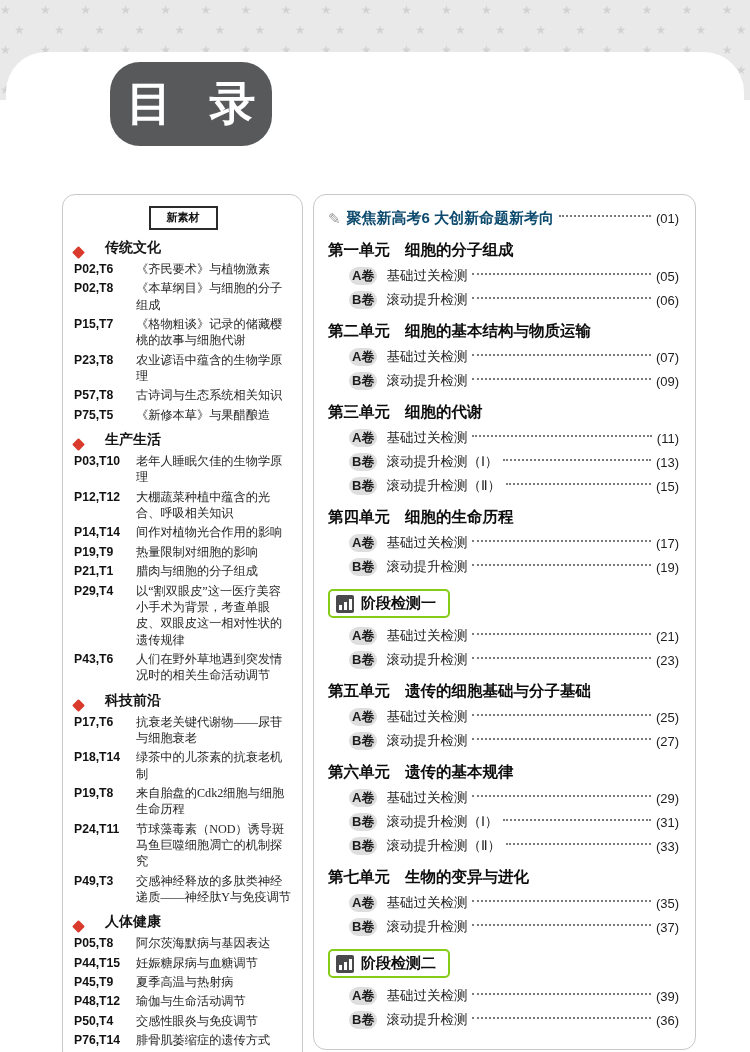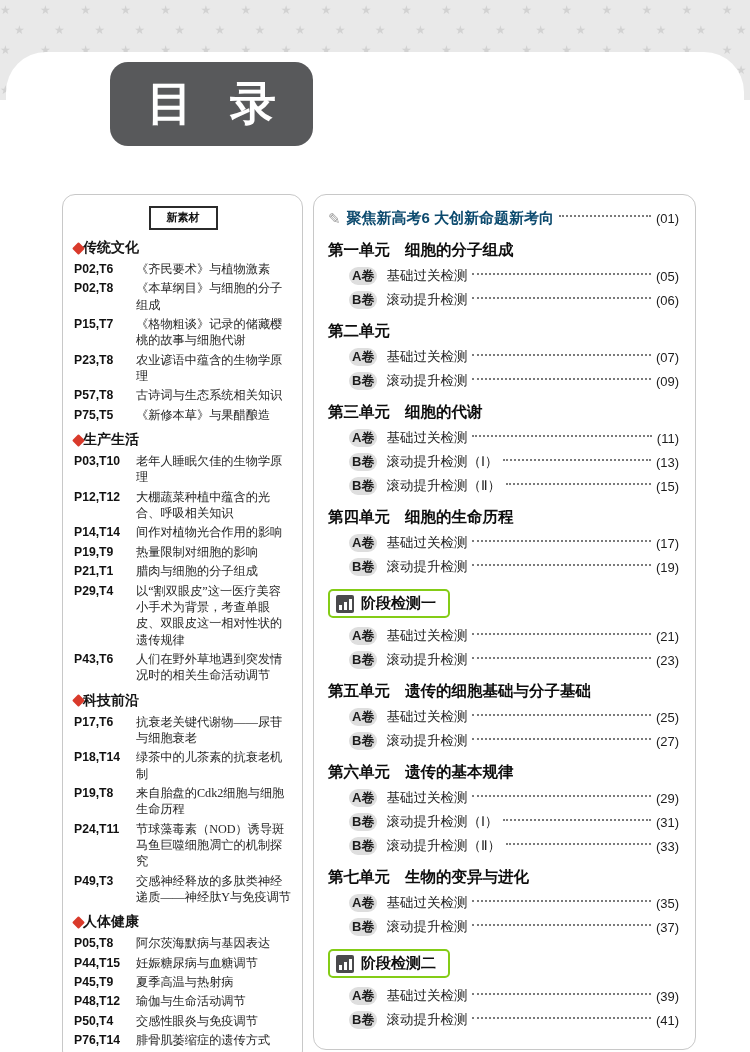--- a/index.html
+++ b/index.html
@@ -12,39 +12,39 @@
                background:#e9e9e9; overflow:hidden; z-index:0; }
   .star-row { white-space:nowrap; color:#d2d2d2; font-size:12px;
               letter-spacing:13px; line-height:20px; }
   .star-row.offset { padding-left:14px; }
 
   
   .sheet { position:absolute; top:52px; left:6px; right:6px; bottom:0;
            background:#ffffff; border-radius:40px 40px 0 0; z-index:1; }
 
   
-  .toc-box { position:absolute; left:110px; top:62px; width:203px; height:84px;
-             background:#58595b; border-radius:18px; z-index:2;
+  .toc-box { position:absolute; left:110px; top:62px; width:162px; height:84px;
+             background:#58595b; border-radius:30px; z-index:2;
              display:flex; align-items:center; justify-content:center; }
   .toc-box .title { color:#ffffff; font-size:46px; font-weight:bold;
                     letter-spacing:12px; padding-left:12px; }
 
   
   .content { position:absolute; top:194px; left:62px; right:54px; z-index:2;
              display:flex; gap:10px; align-items:flex-start; }
 
   .left-col { width:241px; min-height:778px; border:1px solid #c8c8c8;
               border-radius:13px; padding:9px 10px 12px 11px; }
   .right-col { flex:1; min-height:782px; border:1px solid #c8c8c8;
                border-radius:13px; padding:12px 16px 14px 14px; }
 
   
   .nm-header { width:fit-content; margin:2px auto 9px; border:2px solid #2b2b2b;
                padding:2px 16px 3px; font-size:11px; font-weight:bold; color:#111; }
-  .sec-head { display:flex; align-items:center; gap:0; margin:8px 0 4px; }
+  .sec-head { display:flex; align-items:flex-end; gap:22px; margin:8px 0 4px; }
   .diamond { width:9px; height:9px; background:#d93a2b; transform:rotate(45deg);
              flex:0 0 auto; border-radius:1px; }
   .sec-title { font-size:14px; font-weight:bold; color:#151515; }
   .mat-item { display:flex; gap:5px; margin:3px 0; font-size:12.2px; line-height:1.34; }
   .mat-ref { flex:0 0 57px; font-weight:bold; color:#111; white-space:nowrap; }
   .mat-text { color:#272727; font-family:"Liberation Serif", serif; }
 
   
   .row { display:flex; align-items:center; }
   .leader { flex:1; border-bottom:2px dotted #7a7a7a; margin:0 5px 5px;
@@ -276,20 +276,21 @@
 
   <div class="row toc-item">
     <span class="badge">B卷</span>
     <span class="entry-label">滚动提升检测</span>
     <span class="leader"></span>
     <span class="pg">(06)</span>
   </div>
 
   <div class="unit-row">
     <span class="unit-num">第二单元</span>
+    <span class="unit-title">细胞的基本结构与物质运输</span>
   </div>
 
   <div class="row toc-item">
     <span class="badge">A卷</span>
     <span class="entry-label">基础过关检测</span>
     <span class="leader"></span>
     <span class="pg">(07)</span>
   </div>
 
   <div class="row toc-item">
@@ -448,19 +449,19 @@
     <span class="badge">A卷</span>
     <span class="entry-label">基础过关检测</span>
     <span class="leader"></span>
     <span class="pg">(39)</span>
   </div>
 
   <div class="row toc-item">
     <span class="badge">B卷</span>
     <span class="entry-label">滚动提升检测</span>
     <span class="leader"></span>
-    <span class="pg">(41)</span>
+    <span class="pg">(36)</span>
   </div>
 </div>
     </div>
 
   </div>
 </div>
 
 </body></html>

